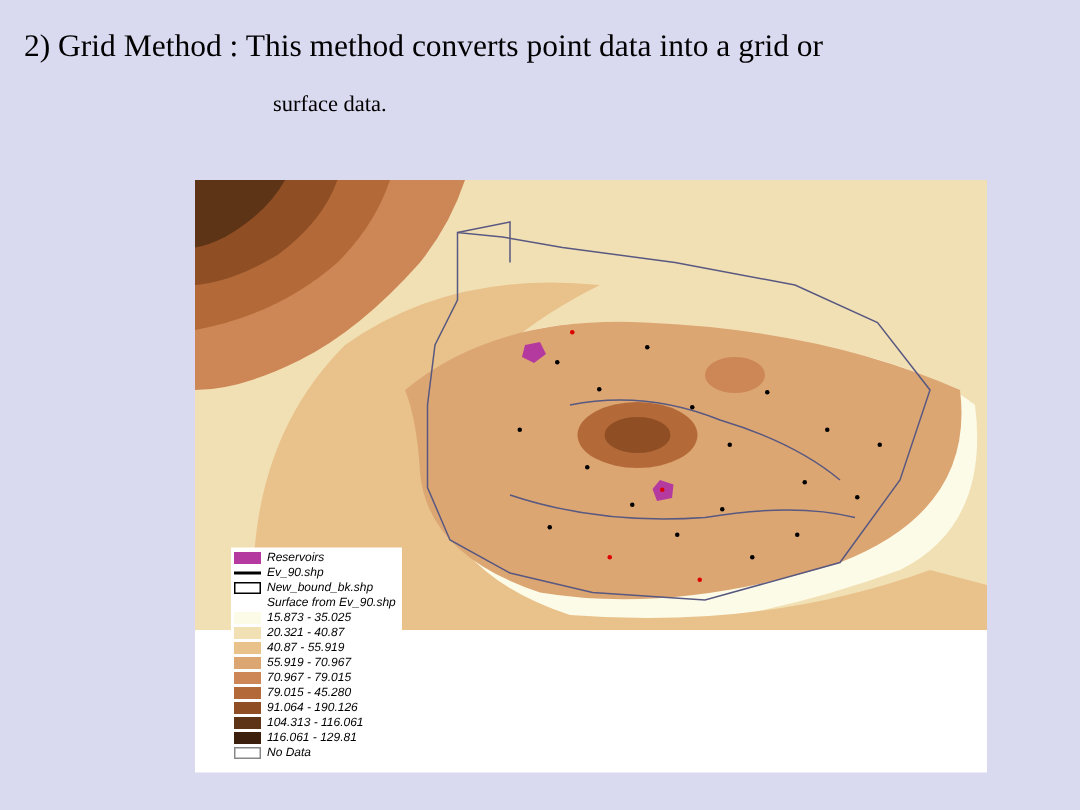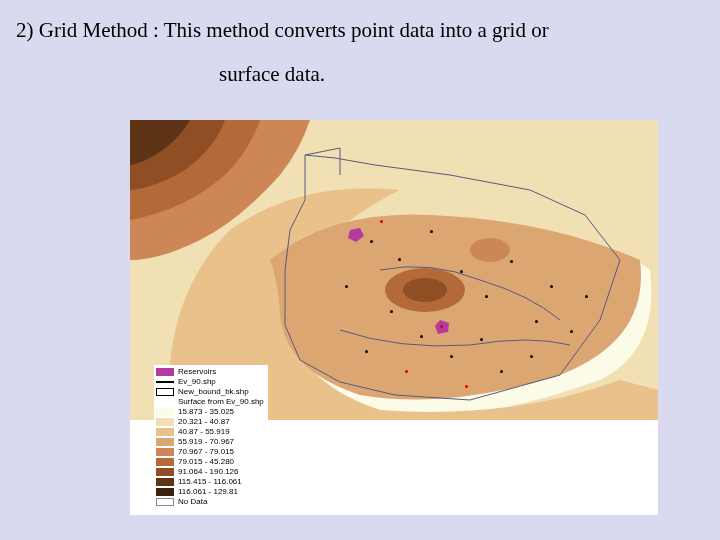--- a/index.html
+++ b/index.html
@@ -20,23 +20,22 @@
     position: absolute;
     top: 18px;
     left: 16px;
     font-size: 21px;
     color: #000;
   }
   .heading-line2 {
     position: absolute;
     top: 62px;
     left: 182px;
-    font-size: 21px;
+    font-size: 15px;
     color: #000;
-    margin-left: 37px;
   }
   .figure {
     position: absolute;
     top: 120px;
     left: 130px;
     width: 528px;
     height: 395px;
     background: #fff;
   }
   .map {
@@ -48,21 +47,21 @@
     position: absolute;
     left: 24px;
     bottom: 6px;
     font-family: Arial, sans-serif;
     font-size: 8px;
     line-height: 10px;
     color: #000;
     background: #fff;
     padding: 2px 4px 2px 2px;
   }
-  .legend .row { height: 10px; display:flex; align-items:center;}
+  .legend .row { height: 10px; display:flex; align-items:center;font-style:italic;}
   .legend .sw {
     width: 18px; height: 8px; margin-right: 4px; flex:0 0 18px;
     border: 0;
   }
   .legend .sw.outline { background:#fff; border:1px solid #000; box-sizing:border-box;}
   .legend .hdr { font-weight: normal; margin-left:0; }
   .pt { position:absolute; width:3px; height:3px; background:#000; border-radius:50%;}
   .ptr { position:absolute; width:3px; height:3px; background:#d00; border-radius:50%;}
   svg.shapes { position:absolute; left:0; top:0; width:528px; height:395px; }
 </style>
@@ -170,21 +169,21 @@
             <div class="row">
               <span class="sw" style="background: rgb(180, 106, 56);"></span>
               <span>79.015 - 45.280</span>
             </div>
             <div class="row">
               <span class="sw" style="background: rgb(143, 78, 36);"></span>
               <span>91.064 - 190.126</span>
             </div>
             <div class="row">
               <span class="sw" style="background: rgb(94, 52, 22);"></span>
-              <span>115.415 - 116.061</span>
+              <span>104.313 - 116.061</span>
             </div>
             <div class="row">
               <span class="sw" style="background: rgb(60, 32, 13);"></span>
               <span>116.061 - 129.81</span>
             </div>
             <div class="row">
               <span class="sw" style="background: rgb(255, 255, 255); border: 1px solid rgb(136, 136, 136); box-sizing: border-box;"></span>
               <span>No Data</span>
             </div>
           </div>

